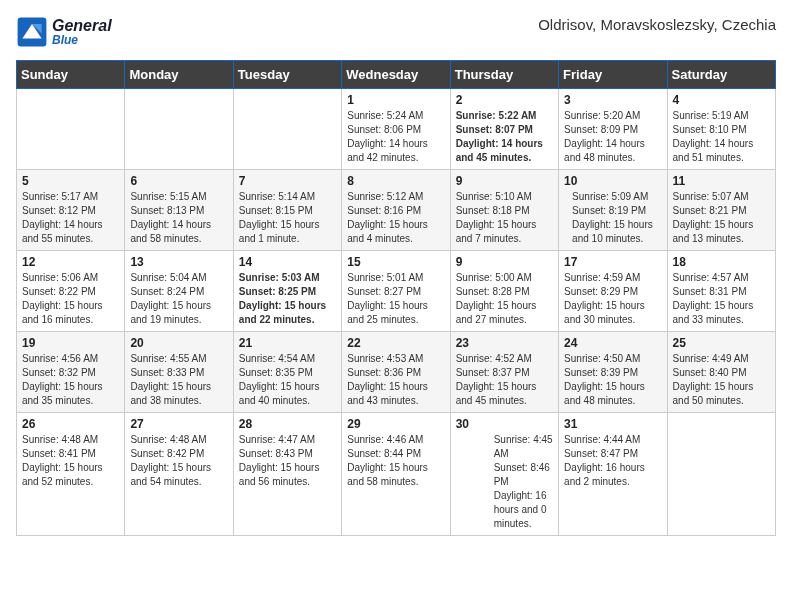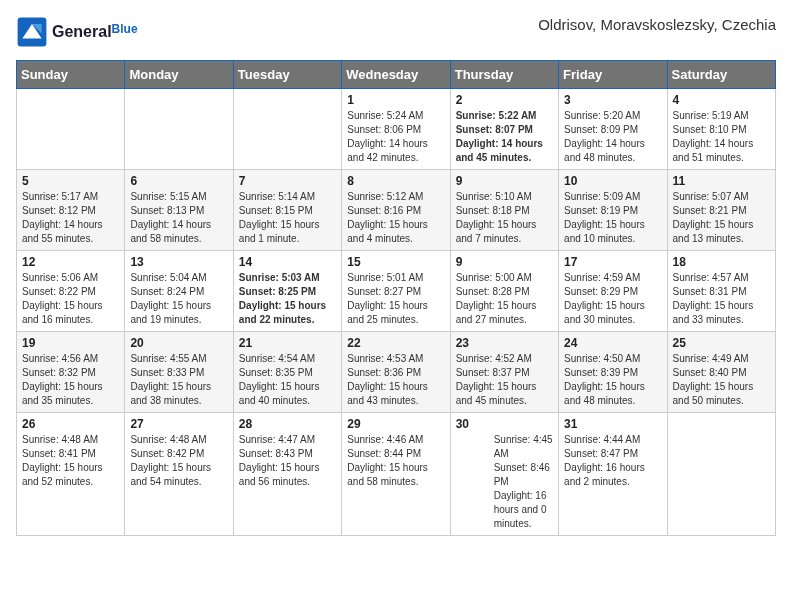--- a/index.html
+++ b/index.html
@@ -15,22 +15,23 @@
       justify-content: space-between;
       align-items: flex-start;
       margin-bottom: 12px;
     }
     .logo {
       display: flex;
       align-items: center;
     }
     .logo-text {
       display: flex;
-      flex-direction: row;
+      flex-direction: column;
       line-height: 1.1;
+      font-style: italic;
     }
     .logo-general {
       font-size: 16px;
       font-weight: bold;
       color: #1a1a2e;
     }
     .logo-blue {
       font-size: 12px;
       font-weight: bold;
       color: #1565c0;
@@ -52,21 +53,21 @@
     .location {
       font-size: 15px;
       color: #333;
     }
     table {
       width: 100%;
       border-collapse: collapse;
       table-layout: fixed;
     }
     thead th {
-      background: #737373;
+      background: #404040;
       color: #fff;
       font-size: 13px;
       font-weight: bold;
       padding: 6px 4px;
       text-align: left;
       border: 1px solid #1565c0;
     }
     tbody td {
       border: 1px solid #ccc;
       vertical-align: top;
@@ -183,21 +184,21 @@
 Daylight: 15 hours and 4 minutes.</div>
         </td>
         <td>
           <div class="day-number">9</div>
           <div class="day-info" style="white-space: pre-line;">Sunrise: 5:10 AM
 Sunset: 8:18 PM
 Daylight: 15 hours and 7 minutes.</div>
         </td>
         <td>
           <div class="day-number">10</div>
-          <div class="day-info" style="white-space: pre-line;">Sunrise: 5:09 AM
+          <div class="day-info" style="white-space: pre-line; margin-left: 8px;">Sunrise: 5:09 AM
 Sunset: 8:19 PM
 Daylight: 15 hours and 10 minutes.</div>
         </td>
         <td>
           <div class="day-number">11</div>
           <div class="day-info" style="white-space: pre-line;">Sunrise: 5:07 AM
 Sunset: 8:21 PM
 Daylight: 15 hours and 13 minutes.</div>
         </td>
       </tr>

